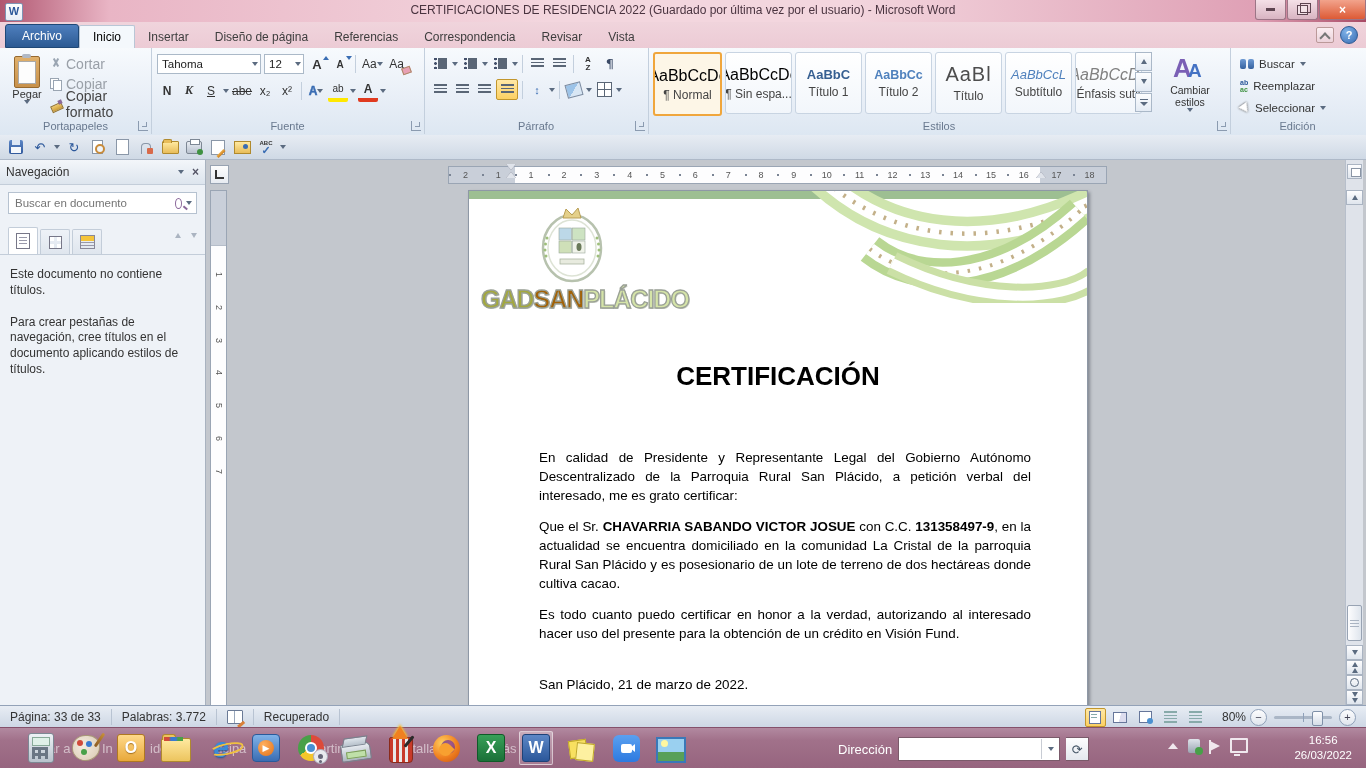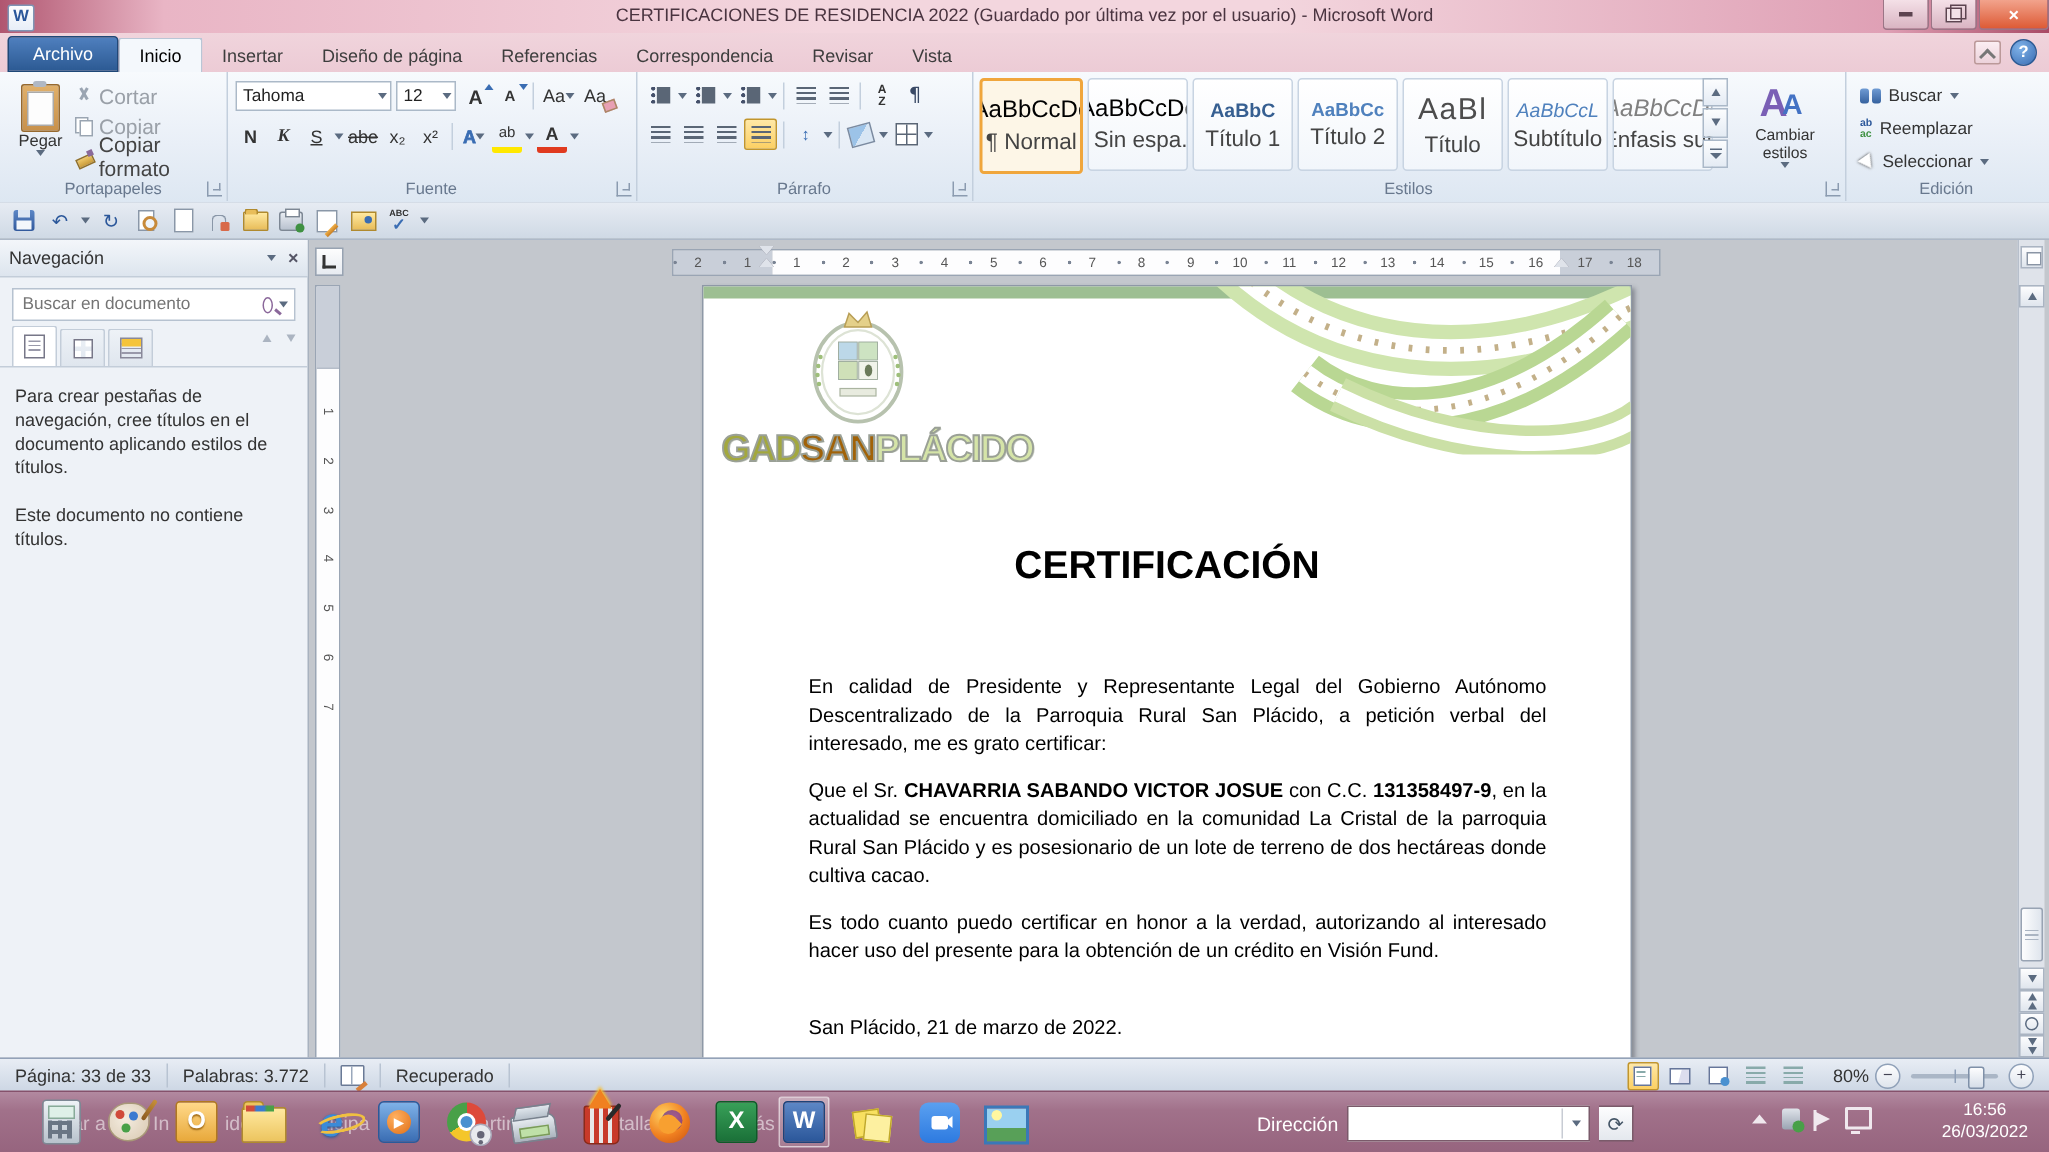--- a/index.html
+++ b/index.html
@@ -108,21 +108,21 @@
     linear-gradient(#5a6676,#5a6676) 50% 0/1px 100% no-repeat,
     linear-gradient(#5a6676,#5a6676) 0 50%/100% 1px no-repeat, #fff}
 
   
   .g-styles{left:648px;width:582px}
   .stylecards{position:absolute;left:5px;top:4px;display:flex;gap:3px}
   .scard{width:65px;height:60px;border:1px solid #c8d4e2;border-radius:3px;background:linear-gradient(#ffffff,#f2f6fb);
     display:flex;flex-direction:column;align-items:center;justify-content:center;gap:3px;overflow:hidden}
   .scard.sel{border:2px solid #f0a63c;background:#fdf6e7}
   .ssample{white-space:nowrap;font-size:16px;color:#000}
-  .sname{font-size:15px;color:#444;white-space:nowrap}
+  .sname{font-size:12px;color:#444;white-space:nowrap}
   .s2 .ssample{color:#365f91;font-weight:bold;font-size:13px}
   .s3 .ssample{color:#4f81bd;font-weight:bold;font-size:12.5px}
   .s4 .ssample{color:#4d4d4d;font-size:20px;letter-spacing:1px}
   .s5 .ssample{color:#4f81bd;font-style:italic;font-size:13px}
   .s6 .ssample{color:#808080;font-style:italic}
   .sscroll{position:absolute;left:487px;top:4px;width:17px;height:60px;display:flex;flex-direction:column;gap:1px}
   .sscroll .sb{flex:1;border:1px solid #aab8c8;background:linear-gradient(#fcfdfe,#e4ebf4);display:flex;align-items:center;justify-content:center}
   .tri-u{width:0;height:0;border-left:3.5px solid transparent;border-right:3.5px solid transparent;border-bottom:5px solid #5b6b80}
   .tri-d{width:0;height:0;border-left:3.5px solid transparent;border-right:3.5px solid transparent;border-top:5px solid #5b6b80}
   .galbtn{position:relative;width:8px;height:7px}
@@ -169,21 +169,21 @@
   .ic-clip::after{content:"";position:absolute;right:0;bottom:0;width:6px;height:6px;background:#d86a4a;border-radius:1px}
   .spell-ic{position:relative;font-size:6px;font-weight:bold;color:#333;line-height:6px;text-align:center}
   .spell-ic .chk{display:block;color:#3a6db3;font-size:11px;line-height:8px}
 
   
   .navpane{position:absolute;left:0;top:160px;width:205px;height:545px;background:#eef2f7;border-right:1px solid #a8b2bf}
   .nav-head{height:24px;background:linear-gradient(#f3f6fa,#dde5ee);border-bottom:1px solid #c3cdd9;
     display:flex;align-items:center;padding:0 6px;font-size:12px;color:#333;justify-content:space-between}
   .nav-head-ctrl{display:flex;gap:8px;align-items:center;color:#667}
   .nav-close{font-size:12px;color:#556;font-weight:bold}
-  .nav-search{margin:7px 8px 4px 8px;height:20px;background:#fff;border:1px solid #b6c2d0;display:flex;align-items:center;padding:0 4px;gap:4px}
+  .nav-search{margin:7px 8px 14px 8px;height:20px;background:#fff;border:1px solid #b6c2d0;display:flex;align-items:center;padding:0 4px;gap:4px}
   .nav-search input{flex:1;border:none;outline:none;font-size:11.5px;color:#333;background:transparent;font-family:"Liberation Sans",sans-serif}
   .mag{width:9px;height:9px;border:1.5px solid #8a679a;border-radius:50%;position:relative}
   .mag::after{content:"";position:absolute;left:7px;top:8px;width:5px;height:1.5px;background:#8a679a;transform:rotate(40deg)}
   .nav-tabs{display:flex;align-items:flex-end;height:26px;border-bottom:1px solid #c3cdd9;padding:0 8px;position:relative}
   .ntab{width:28px;height:24px;border:1px solid #c3cdd9;border-bottom:none;background:linear-gradient(#eef2f7,#dfe6ee);
     display:flex;align-items:center;justify-content:center;margin-right:2px;border-radius:2px 2px 0 0}
   .ntab.active{background:#fff;height:26px}
   .nav-arrows{position:absolute;right:8px;top:5px;display:flex;gap:10px;opacity:.45}
   .ic-doclines{width:12px;height:14px;background:#fff;border:1px solid #778;box-shadow:inset 0 -2px 0 #fff;position:relative}
   .ic-doclines::before{content:"";position:absolute;left:2px;top:3px;width:8px;height:8px;
@@ -637,22 +637,22 @@
       </div>
     <div class="ntab">
         <span class="ic-reslist"></span>
       </div>
     <div class="nav-arrows">
       <span class="tri-u"></span>
       <span class="tri-d"></span>
     </div>
   </div>
   <div class="nav-body">
+    <p>Este documento no contiene títulos.</p>
     <p>Para crear pestañas de navegación, cree títulos en el documento aplicando estilos de títulos.</p>
-    <p>Este documento no contiene títulos.</p>
   </div>
 </div>
 
 <div class="docarea">
 
   <div class="tabsel">
       <span class="tabsel-L"></span>
     </div>
 
   <div class="hruler">

